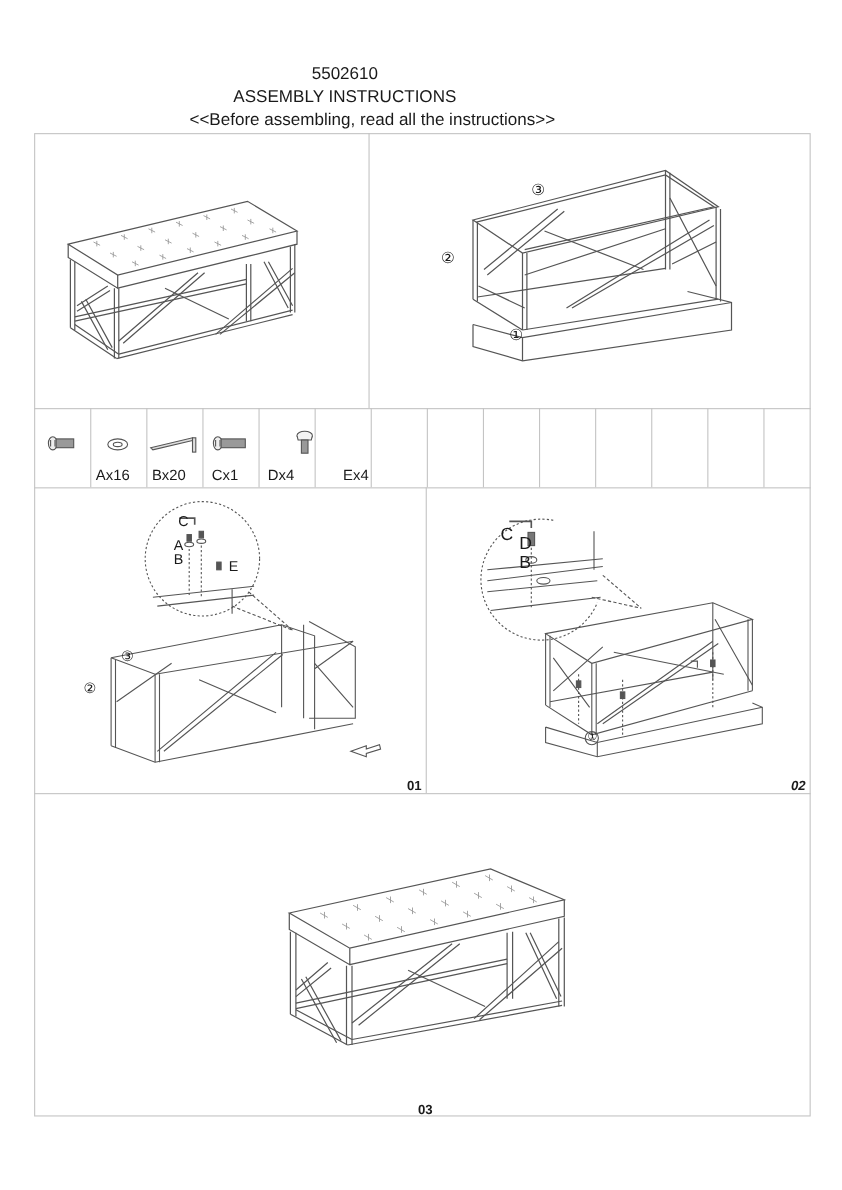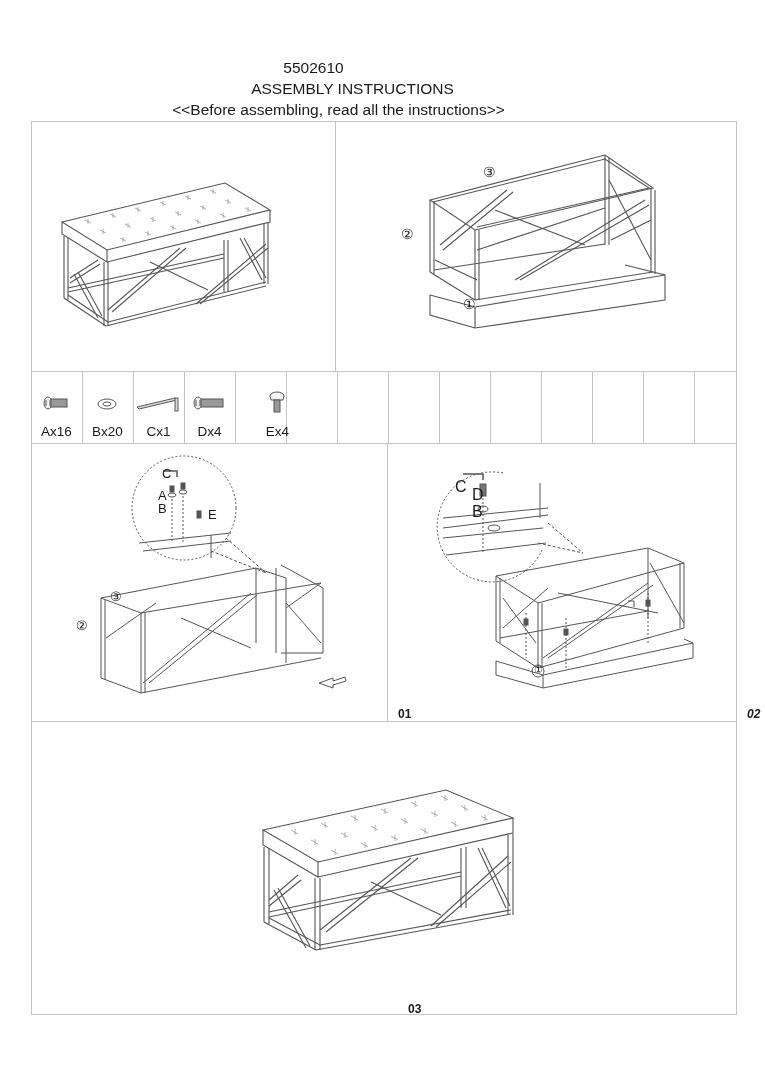--- a/index.html
+++ b/index.html
@@ -1,30 +1,30 @@
 <!DOCTYPE html>
 <html><head>
 <meta charset="utf-8">
 <style>
   html, body { margin:0; padding:0; background:#ffffff; }
   body { width:765px; height:1082px; position:relative; overflow:hidden;
          font-family:"Liberation Sans", sans-serif; color:#1a1a1a; }
   .hdr { position:absolute; left:0; width:627px; text-align:center; font-size:15.5px; line-height:19px; }
   #h-model { top:58px; }
-  #h-title { top:79px;margin-left:39px; }
+  #h-title { top:79px; }
   #h-note  { top:100px; left:25px; }
   .frame { position:absolute; left:31px; top:121px; width:706px; height:894px;
            border:1.5px solid #c4c4c4; box-sizing:border-box; }
   .line { position:absolute; background:#c4c4c4; }
   .panel { position:absolute; }
   .panel svg { position:absolute; left:0; top:0; overflow:visible; }
-  .step-no { position:absolute; font-size:12px; font-weight:bold;margin-left:28px; }
+  .step-no { position:absolute; font-size:12px; font-weight:bold; }
   .hw-cell { position:absolute; top:372px; height:71px; width:51px; }
   .hw-icon { position:absolute; left:0; top:18px; width:51px; height:26px; }
-  .hw-label { position:absolute; left:0; top:52px; width:51px; text-align:center; font-size:13.5px; }
+  .hw-label { position:absolute; left:0; top:52px; width:51px; text-align:center; font-size:13.5px;padding-left:46px; }
   .callout-letter { position:absolute; font-size:13px; }
   .part-num { position:absolute; font-size:11px; }
 </style>
 </head>
 <body>
 
 <div id="h-model" class="hdr">5502610</div>
 <div id="h-title" class="hdr">ASSEMBLY INSTRUCTIONS</div>
 <div id="h-note" class="hdr">&lt;&lt;Before assembling, read all the instructions&gt;&gt;</div>
 

